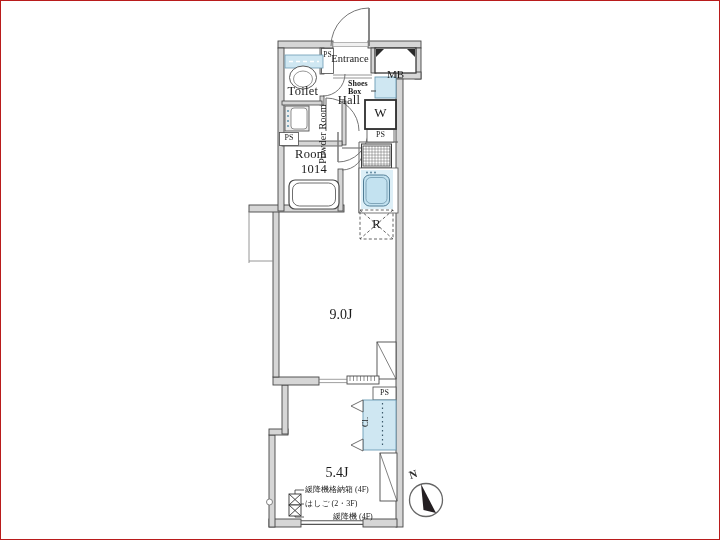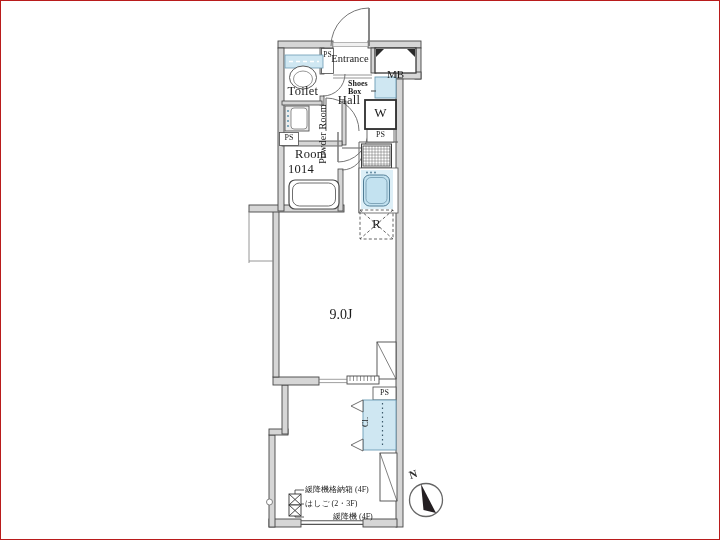--- a/index.html
+++ b/index.html
@@ -242,32 +242,33 @@
 
   <span class="label sm" style="left:366px;top:130px;width:27px;">PS</span>
 
   <div class="rotwrap" id="powder-label" style="left:292px;top:104px;width:60px;height:58px;">
     <span>Powder Room</span>
   </div>
 
   <span class="label sm" style="left:279px;top:133px;width:18px;">PS</span>
 
   <span class="label rm" style="left:283px;top:146px;width:54px;">Room</span>
-  <span class="label rm" style="left:273px;top:161px;width:54px;">1014</span>
+  <span class="label rm" style="left:286px;top:161px;width:54px;">1014</span>
 
   <span class="label" style="left:359px;top:216px;width:33px;font-size:12.5px;">R</span>
 
   <span class="label sz" style="left:281px;top:306px;width:118px;">9.0J</span>
 
   <span class="label sm" style="left:372px;top:388px;width:23px;">PS</span>
 
   <div class="rotwrap" id="cl-label" style="left:352px;top:408px;width:26px;height:26px;">
     <span>Cl.</span>
   </div>
 
+  <span class="label sz" style="left:281px;top:464px;width:110px;">5.4J</span>
 
   <span class="label jp" style="left:304px;top:485px;text-align:left;">緩降機格納箱 (4F)</span>
   <span class="label jp" style="left:304px;top:499px;text-align:left;">はしご (2・3F)</span>
   <span class="label jp" style="left:304px;top:512px;text-align:left;padding-left:28px;">緩降機 (4F)</span>
 
   <span class="label" id="north-label" style="left:408px;top:467px;">N</span>
 
 </div>
 
 </body></html>

